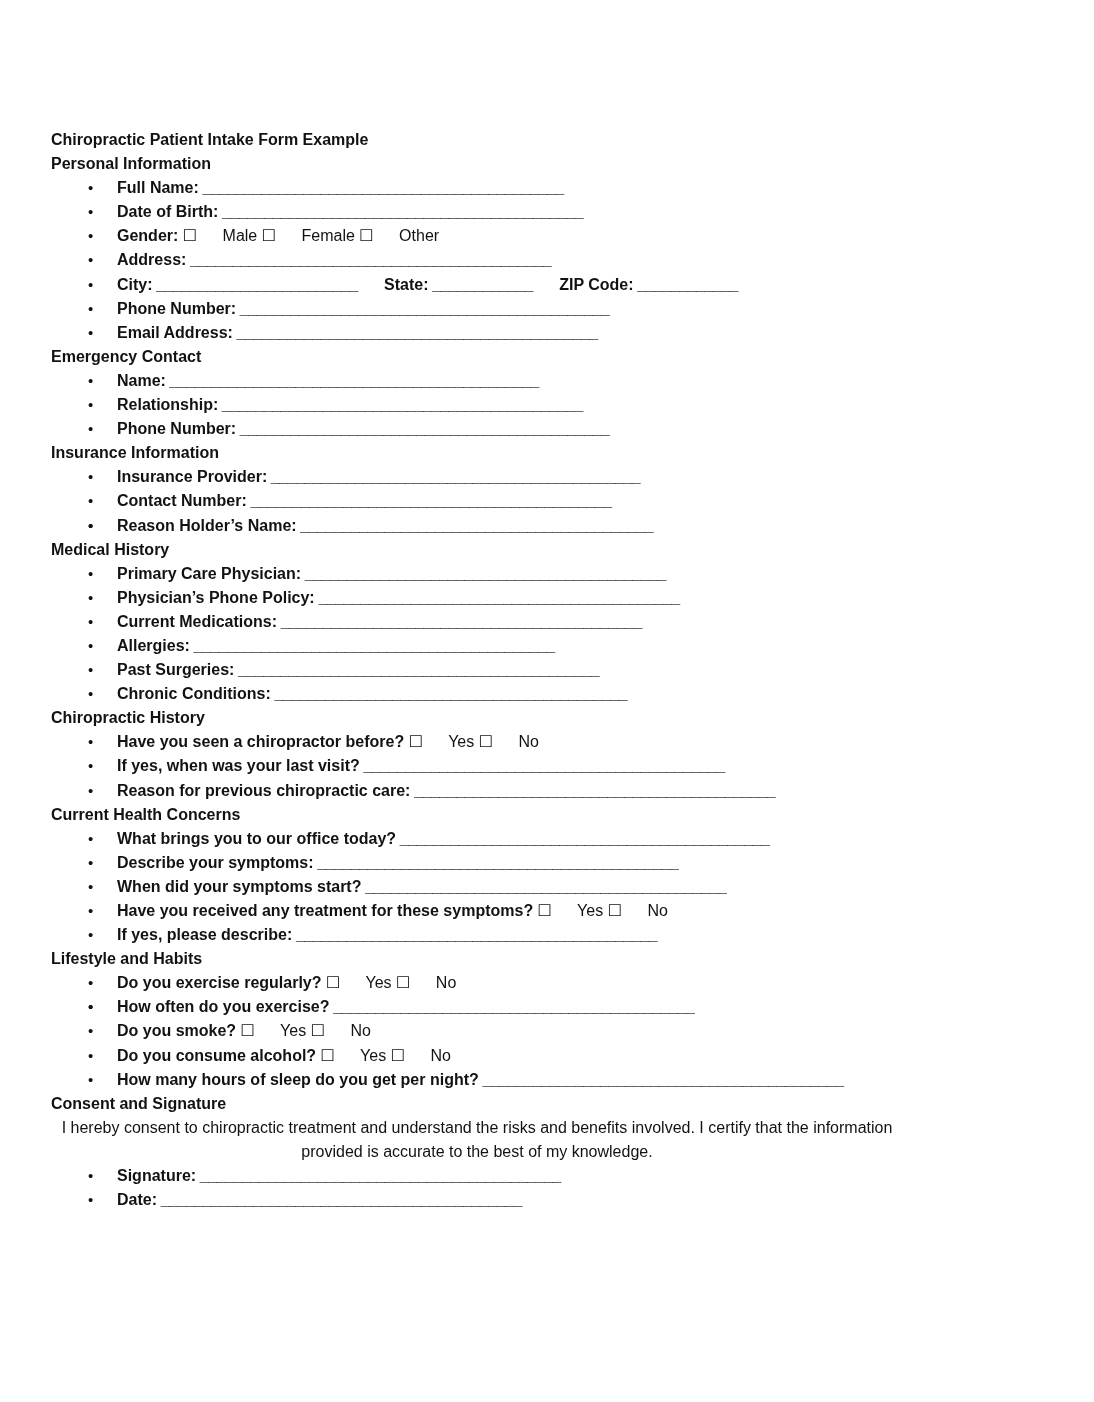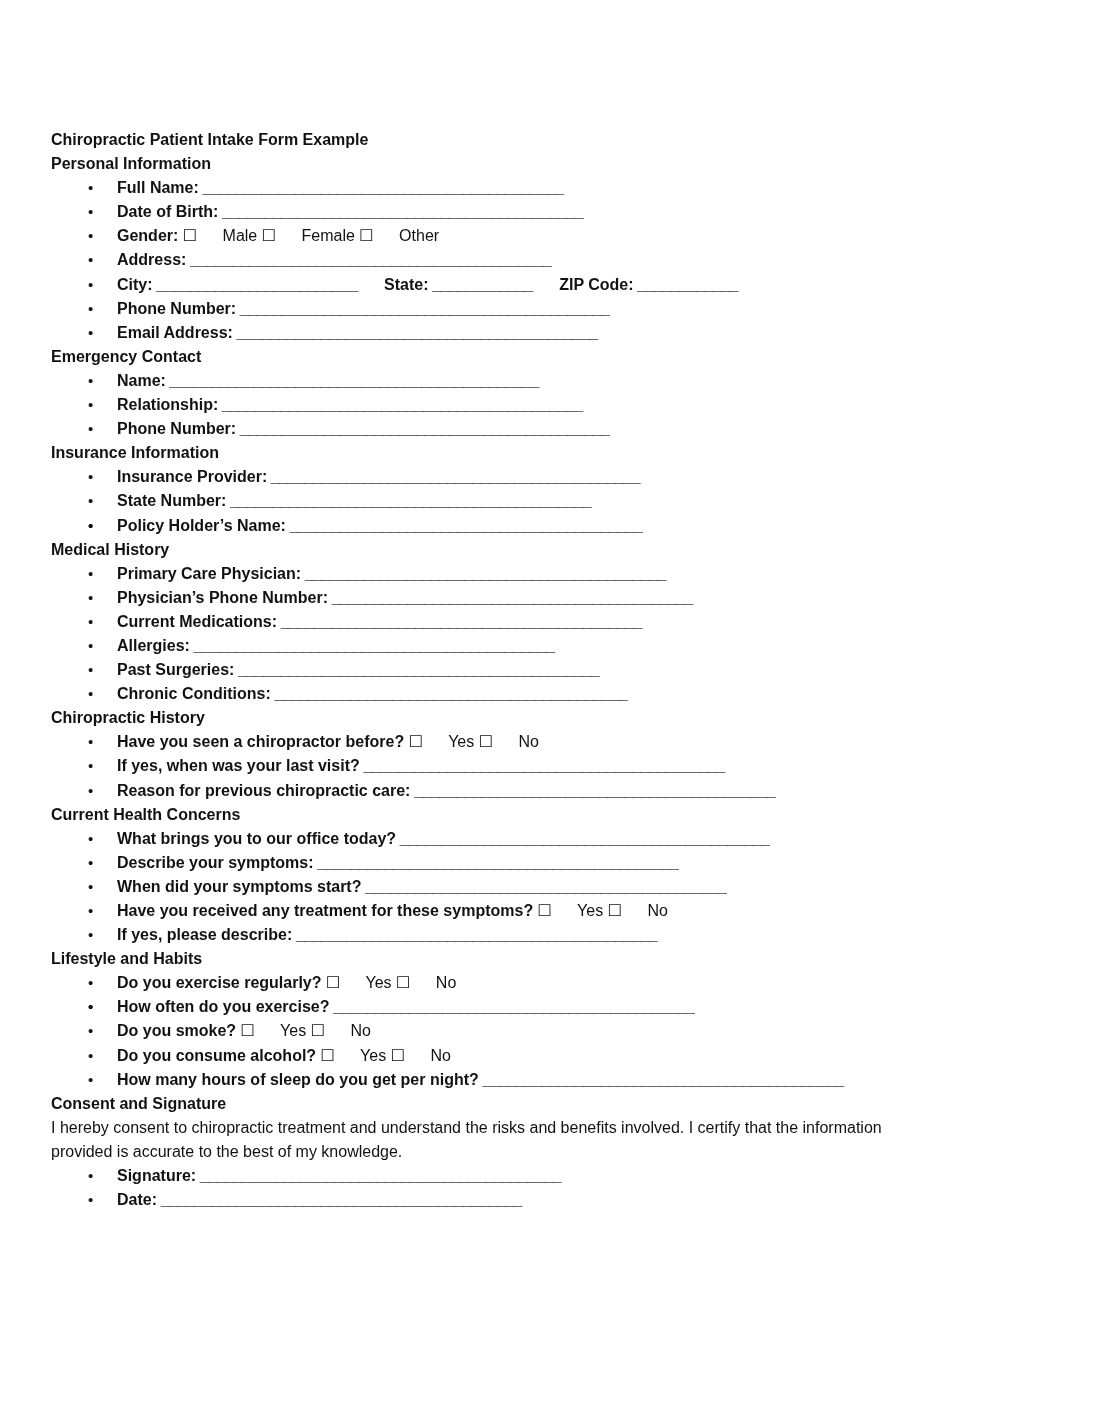--- a/index.html
+++ b/index.html
@@ -14,21 +14,21 @@
   .title{font-weight:700;}
   .heading{font-weight:700;}
   .row{position:relative;padding-left:66px;}
   .bullet{position:absolute;left:37px;top:0;font-size:15px;}
   .parts{white-space:pre;}
   .lbl{font-weight:700;}
   .opt{font-weight:400;margin-left:21px;}
   .ul{font-weight:700;letter-spacing:-0.5px;font-style:italic;}
   .ul.light{font-weight:400;}
   .cb{font-family:"DejaVu Sans",sans-serif;font-size:16px;}
-  .para{max-width:852px;white-space:normal;}
+  .para{max-width:852px;white-space:normal;text-align:center;}
 </style>
 </head>
 <body>
 
 <div class="page">
   <div class="title">Chiropractic Patient Intake Form Example</div>
   <div id="sections">
       <div class="heading">Personal Information</div>
       <div class="row"><span class="bullet">•</span><span class="parts"><span class="lbl">Full Name: </span><span class="ul">___________________________________________</span></span></div>
       <div class="row"><span class="bullet">•</span><span class="parts"><span class="lbl">Date of Birth: </span><span class="ul">___________________________________________</span></span></div>
@@ -36,26 +36,26 @@
       <div class="row"><span class="bullet">•</span><span class="parts"><span class="lbl">Address: </span><span class="ul">___________________________________________</span></span></div>
       <div class="row"><span class="bullet">•</span><span class="parts"><span class="lbl">City: </span><span class="ul">________________________</span><span class="opt"> </span><span class="lbl">State: </span><span class="ul">____________</span><span class="opt"> </span><span class="lbl">ZIP Code: </span><span class="ul">____________</span></span></div>
       <div class="row"><span class="bullet">•</span><span class="parts"><span class="lbl">Phone Number: </span><span class="ul">____________________________________________</span></span></div>
       <div class="row"><span class="bullet">•</span><span class="parts"><span class="lbl">Email Address: </span><span class="ul">___________________________________________</span></span></div>
       <div class="heading">Emergency Contact</div>
       <div class="row"><span class="bullet">•</span><span class="parts"><span class="lbl">Name: </span><span class="ul light">____________________________________________</span></span></div>
       <div class="row"><span class="bullet">•</span><span class="parts"><span class="lbl">Relationship: </span><span class="ul light">___________________________________________</span></span></div>
       <div class="row"><span class="bullet">•</span><span class="parts"><span class="lbl">Phone Number: </span><span class="ul">____________________________________________</span></span></div>
       <div class="heading">Insurance Information</div>
       <div class="row"><span class="bullet">•</span><span class="parts"><span class="lbl">Insurance Provider: </span><span class="ul light">____________________________________________</span></span></div>
-      <div class="row"><span class="bullet">•</span><span class="parts"><span class="lbl">State Number: </span><span class="ul">___________________________________________</span></span></div>
+      <div class="row"><span class="bullet">•</span><span class="parts"><span class="lbl">Contact Number: </span><span class="ul">___________________________________________</span></span></div>
       <div class="row"><span class="bullet">•</span></div>
-      <div class="row"><span class="bullet">•</span><span class="parts"><span class="lbl">Policy Holder’s Name: </span><span class="ul">__________________________________________</span></span></div>
+      <div class="row"><span class="bullet">•</span><span class="parts"><span class="lbl">Reason Holder’s Name: </span><span class="ul">__________________________________________</span></span></div>
       <div class="heading">Medical History</div>
       <div class="row"><span class="bullet">•</span><span class="parts"><span class="lbl">Primary Care Physician: </span><span class="ul">___________________________________________</span></span></div>
-      <div class="row"><span class="bullet">•</span><span class="parts"><span class="lbl">Physician’s Phone Number: </span><span class="ul">___________________________________________</span></span></div>
+      <div class="row"><span class="bullet">•</span><span class="parts"><span class="lbl">Physician’s Phone Policy: </span><span class="ul">___________________________________________</span></span></div>
       <div class="row"><span class="bullet">•</span><span class="parts"><span class="lbl">Current Medications: </span><span class="ul">___________________________________________</span></span></div>
       <div class="row"><span class="bullet">•</span><span class="parts"><span class="lbl">Allergies: </span><span class="ul">___________________________________________</span></span></div>
       <div class="row"><span class="bullet">•</span><span class="parts"><span class="lbl">Past Surgeries: </span><span class="ul">___________________________________________</span></span></div>
       <div class="row"><span class="bullet">•</span><span class="parts"><span class="lbl">Chronic Conditions: </span><span class="ul">__________________________________________</span></span></div>
       <div class="heading">Chiropractic History</div>
       <div class="row"><span class="bullet">•</span><span class="parts"><span class="lbl">Have you seen a chiropractor before? </span><span class="cb">☐</span><span class="opt"> Yes </span><span class="cb">☐</span><span class="opt"> No</span></span></div>
       <div class="row"><span class="bullet">•</span><span class="parts"><span class="lbl">If yes, when was your last visit? </span><span class="ul">___________________________________________</span></span></div>
       <div class="row"><span class="bullet">•</span><span class="parts"><span class="lbl">Reason for previous chiropractic care: </span><span class="ul">___________________________________________</span></span></div>
       <div class="heading">Current Health Concerns</div>
       <div class="row"><span class="bullet">•</span><span class="parts"><span class="lbl">What brings you to our office today? </span><span class="ul">____________________________________________</span></span></div>

